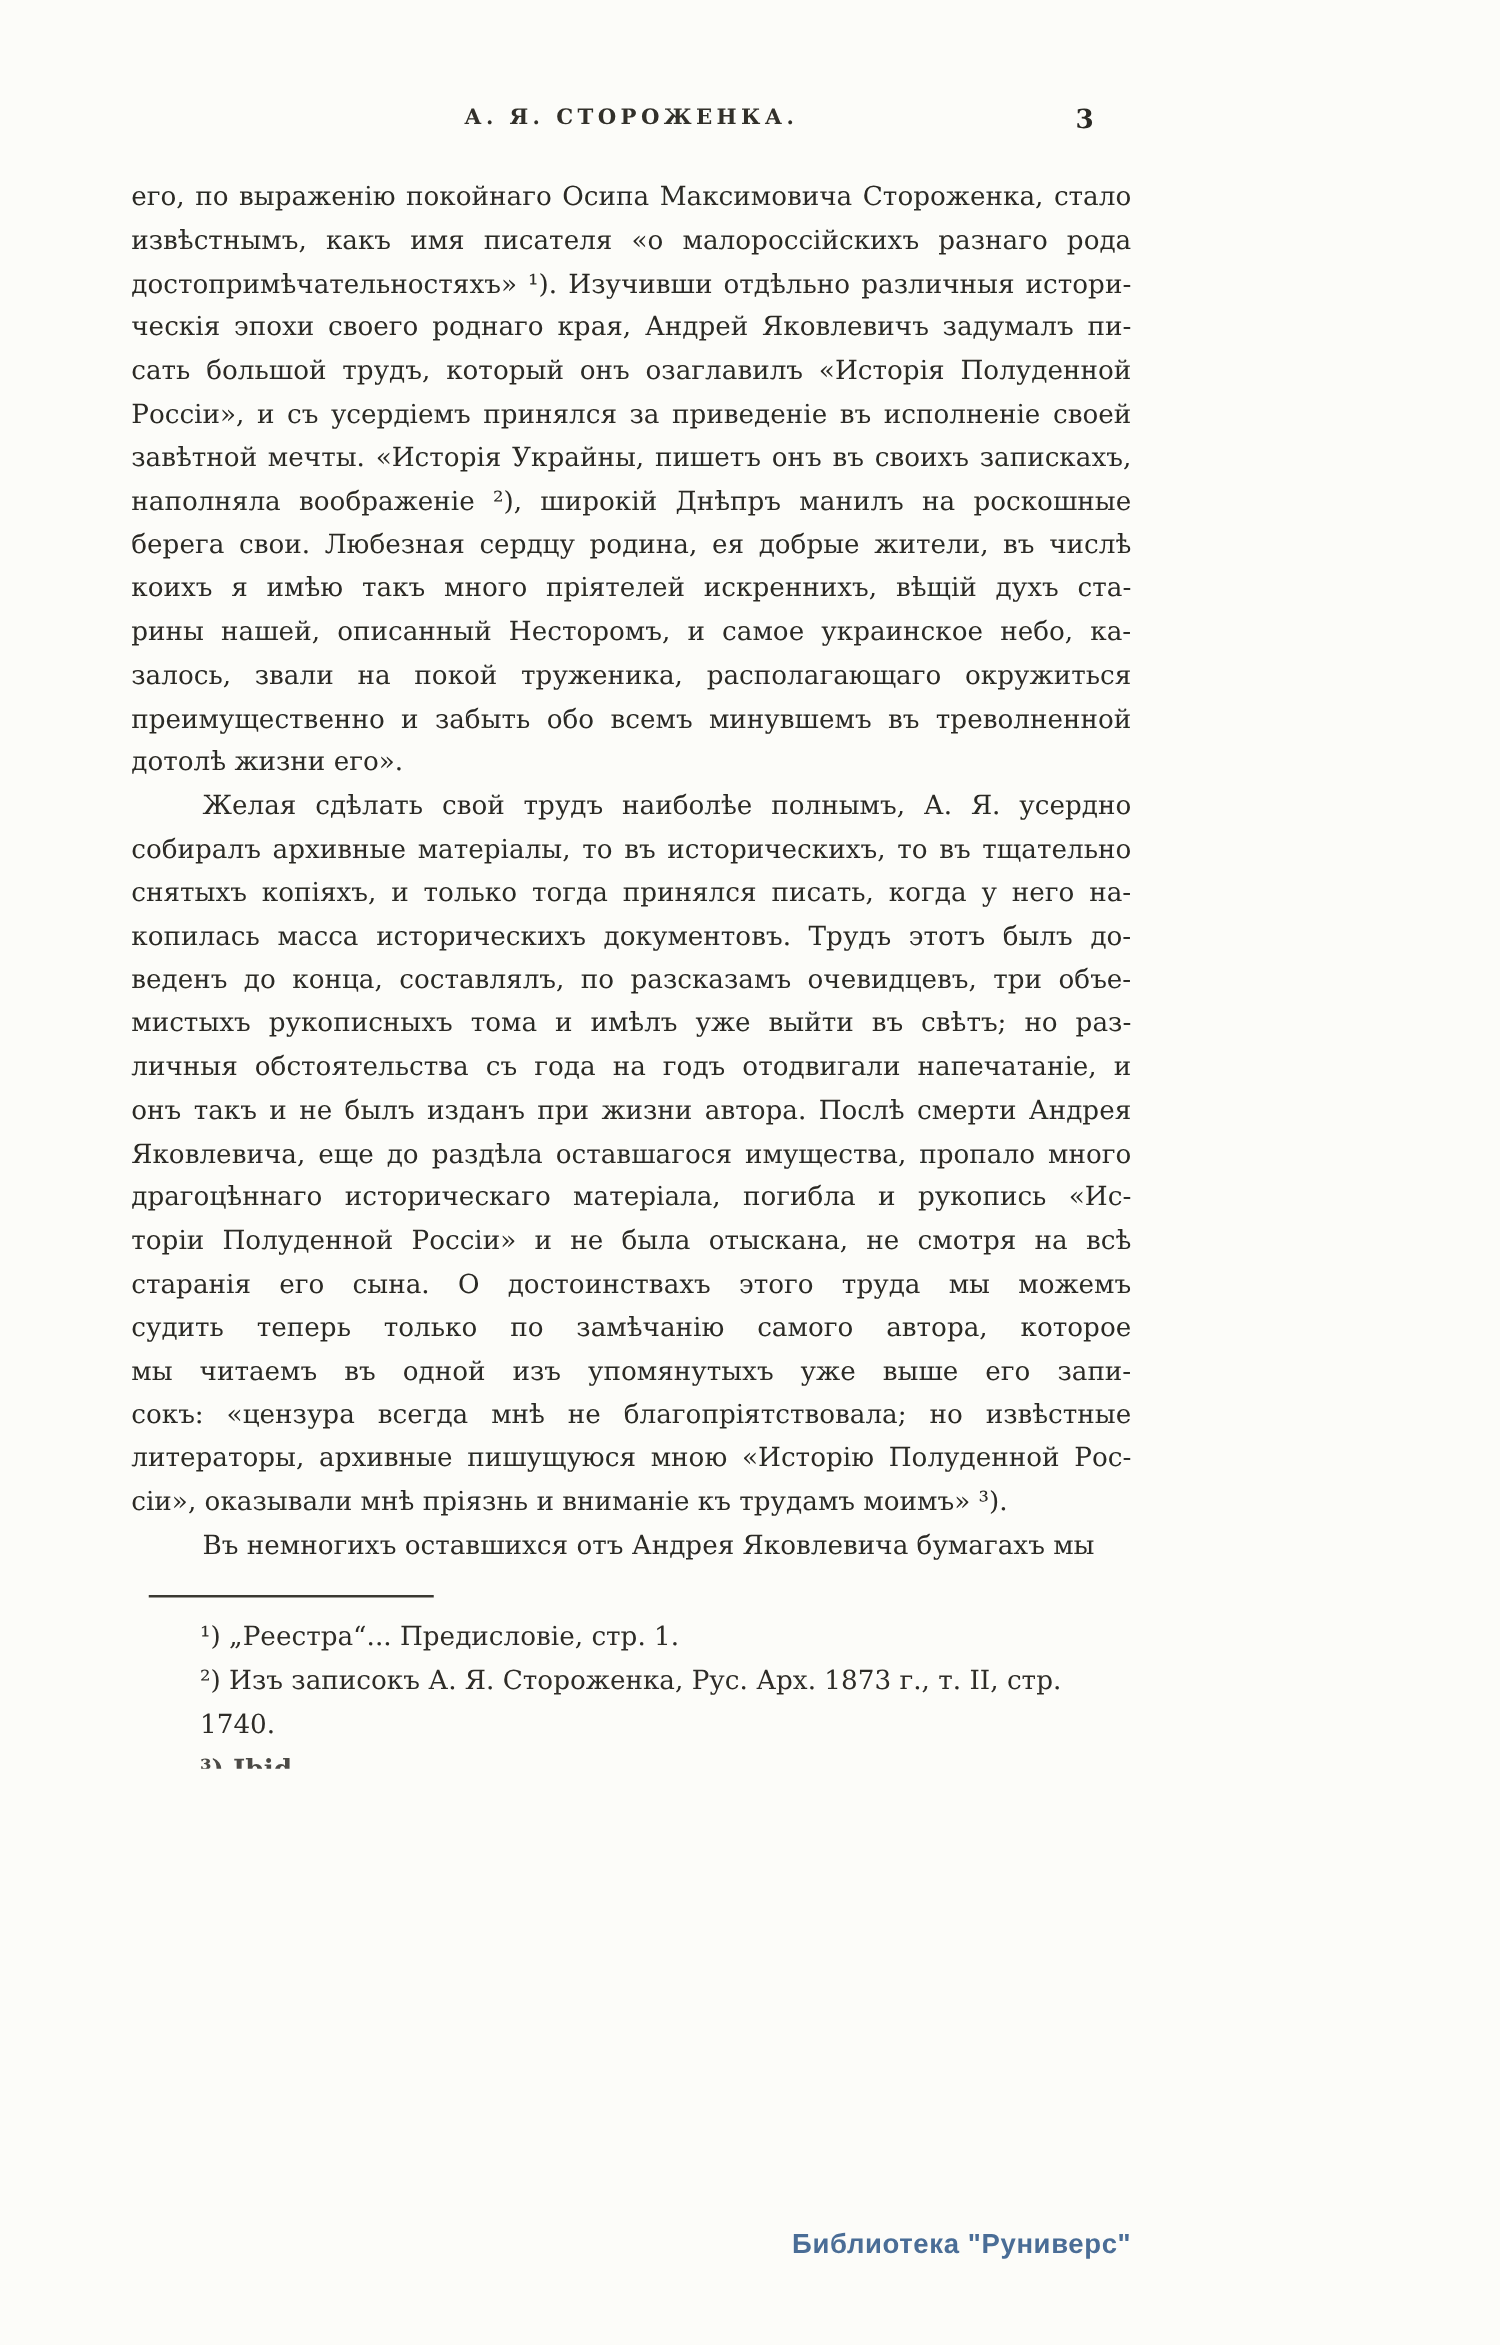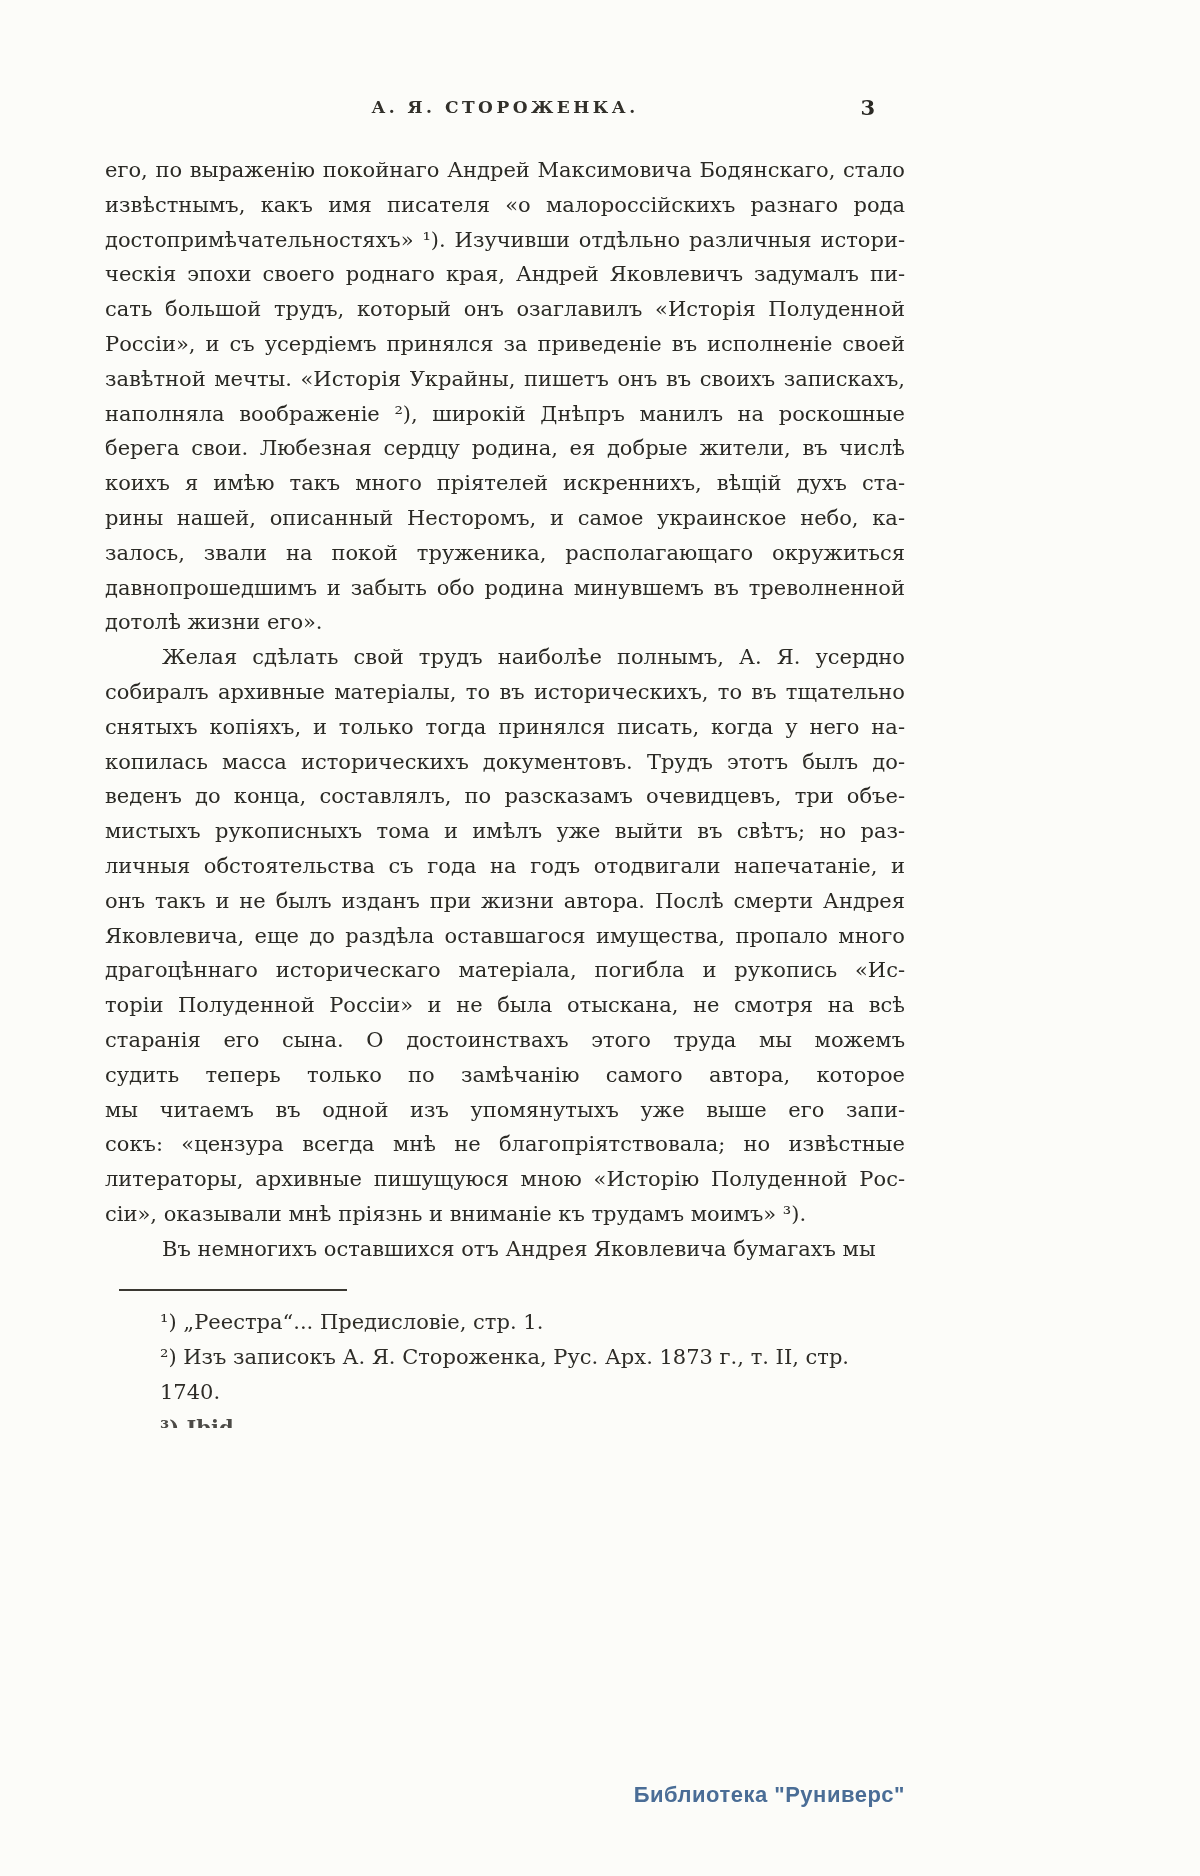--- a/index.html
+++ b/index.html
@@ -10,21 +10,21 @@
     color: #2b2a25;
     overflow: hidden;
   }
   .page {
     position: relative;
     width: 1200px; height: 1876px;
     background: #fcfcf9;
   }
   .text-block {
     position: absolute;
-    left: 105px; top: 97px;
+    left: 105px; top: 84px;
     width: 800px;
   }
   .header {
     position: relative;
     height: 30px;
   }
   .running-title {
     display: block;
     text-align: center;
     font-size: 17px;
@@ -90,33 +90,33 @@
 <div class="page">
   <div class="text-block">
 
     <div class="header">
       <span class="running-title">А. Я. СТОРОЖЕНКА.</span>
       <span class="page-number">3</span>
     </div>
 
     <div class="body-text">
       <div class="para">
-          <div class="line">его, по выраженію покойнаго Андрей Максимовича Бодянскаго, стало</div>
+          <div class="line">его, по выраженію покойнаго Осипа Максимовича Стороженка, стало</div>
           <div class="line">извѣстнымъ, какъ имя писателя «о малороссійскихъ разнаго рода</div>
           <div class="line">достопримѣчательностяхъ» ¹). Изучивши отдѣльно различныя истори-</div>
           <div class="line">ческія эпохи своего роднаго края, Андрей Яковлевичъ задумалъ пи-</div>
           <div class="line">сать большой трудъ, который онъ озаглавилъ «Исторія Полуденной</div>
           <div class="line">Россіи», и съ усердіемъ принялся за приведеніе въ исполненіе своей</div>
           <div class="line">завѣтной мечты. «Исторія Украйны, пишетъ онъ въ своихъ запискахъ,</div>
           <div class="line">наполняла воображеніе ²), широкій Днѣпръ манилъ на роскошные</div>
           <div class="line">берега свои. Любезная сердцу родина, ея добрые жители, въ числѣ</div>
           <div class="line">коихъ я имѣю такъ много пріятелей искреннихъ, вѣщій духъ ста-</div>
           <div class="line">рины нашей, описанный Несторомъ, и самое украинское небо, ка-</div>
           <div class="line">залось, звали на покой труженика, располагающаго окружиться</div>
-          <div class="line">давнопрошедшимъ и забыть обо родина минувшемъ въ треволненной</div>
+          <div class="line">преимущественно и забыть обо всемъ минувшемъ въ треволненной</div>
           <div class="line">дотолѣ жизни его».</div>
         </div>
       <div class="para indent-first">
           <div class="line">Желая сдѣлать свой трудъ наиболѣе полнымъ, А. Я. усердно</div>
           <div class="line">собиралъ архивные матеріалы, то въ историческихъ, то въ тщательно</div>
           <div class="line">снятыхъ копіяхъ, и только тогда принялся писать, когда у него на-</div>
           <div class="line">копилась масса историческихъ документовъ. Трудъ этотъ былъ до-</div>
           <div class="line">веденъ до конца, составлялъ, по разсказамъ очевидцевъ, три объе-</div>
           <div class="line">мистыхъ рукописныхъ тома и имѣлъ уже выйти въ свѣтъ; но раз-</div>
           <div class="line">личныя обстоятельства съ года на годъ отодвигали напечатаніе, и</div>

